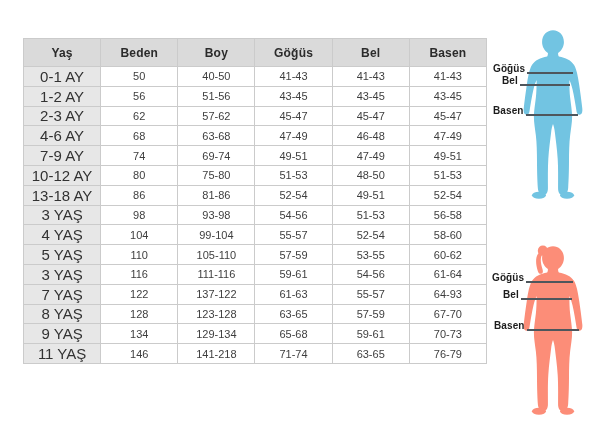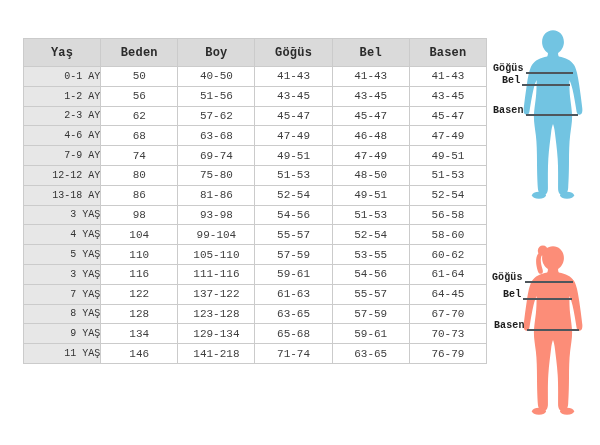--- a/index.html
+++ b/index.html
@@ -1,38 +1,38 @@
 <!DOCTYPE html>
 <html><head>
 <meta charset="utf-8">
 <style>
   html,body{margin:0;padding:0;background:#fff;}
   .canvas{
     position:relative;width:600px;height:445px;background:#fff;overflow:hidden;
-    font-family:Liberation Mono, monospace;
+    font-family:Liberation Sans, sans-serif;
   }
   table.size-table{
     position:absolute;left:23px;top:38px;width:464px;
     border-collapse:collapse;table-layout:fixed;
     border:1px solid var(--border,#cbcbcb);
   }
   table.size-table th{
     background:var(--header-bg,#dadada);
     border:1px solid var(--border,#cbcbcb);
     height:27px;font-size:12px;font-weight:bold;color:#2b2b2b;
     text-align:center;vertical-align:middle;padding:0;letter-spacing:.2px;
   }
   table.size-table td{
     background:#fff;border:1px solid var(--border,#cbcbcb);
     height:18.8px;font-size:11px;color:#3e3e3e;
     text-align:center;vertical-align:middle;padding:0;
   }
   table.size-table td.rowhead{
     background:var(--rowhead-bg,#e7e7e7);
-    font-size:10px;color:#323232;text-align:right;
+    font-size:15px;color:#323232;
   }
   .fig{position:absolute;line-height:0;}
   .fig svg{display:block;}
   .fig.boy svg{fill:var(--boy-color,#72c4e2);}
   .fig.girl svg{fill:var(--girl-color,#fc8d78);}
   .measure{
     position:absolute;display:flex;align-items:flex-end;z-index:5;
   }
   .mlabel{
     font-size:10px;font-weight:bold;color:#1c1c1c;line-height:12px;
@@ -94,21 +94,21 @@
         </tr>
         <tr>
           <td class="rowhead">7-9 AY</td>
           <td>74</td>
           <td>69-74</td>
           <td>49-51</td>
           <td>47-49</td>
           <td>49-51</td>
         </tr>
         <tr>
-          <td class="rowhead">12-12 AY</td>
+          <td class="rowhead">10-12 AY</td>
           <td>80</td>
           <td>75-80</td>
           <td>51-53</td>
           <td>48-50</td>
           <td>51-53</td>
         </tr>
         <tr>
           <td class="rowhead">13-18 AY</td>
           <td>86</td>
           <td>81-86</td>
@@ -147,21 +147,21 @@
           <td>59-61</td>
           <td>54-56</td>
           <td>61-64</td>
         </tr>
         <tr>
           <td class="rowhead">7 YAŞ</td>
           <td>122</td>
           <td>137-122</td>
           <td>61-63</td>
           <td>55-57</td>
-          <td>64-45</td>
+          <td>64-93</td>
         </tr>
         <tr>
           <td class="rowhead">8 YAŞ</td>
           <td>128</td>
           <td>123-128</td>
           <td>63-65</td>
           <td>57-59</td>
           <td>67-70</td>
         </tr>
         <tr>

